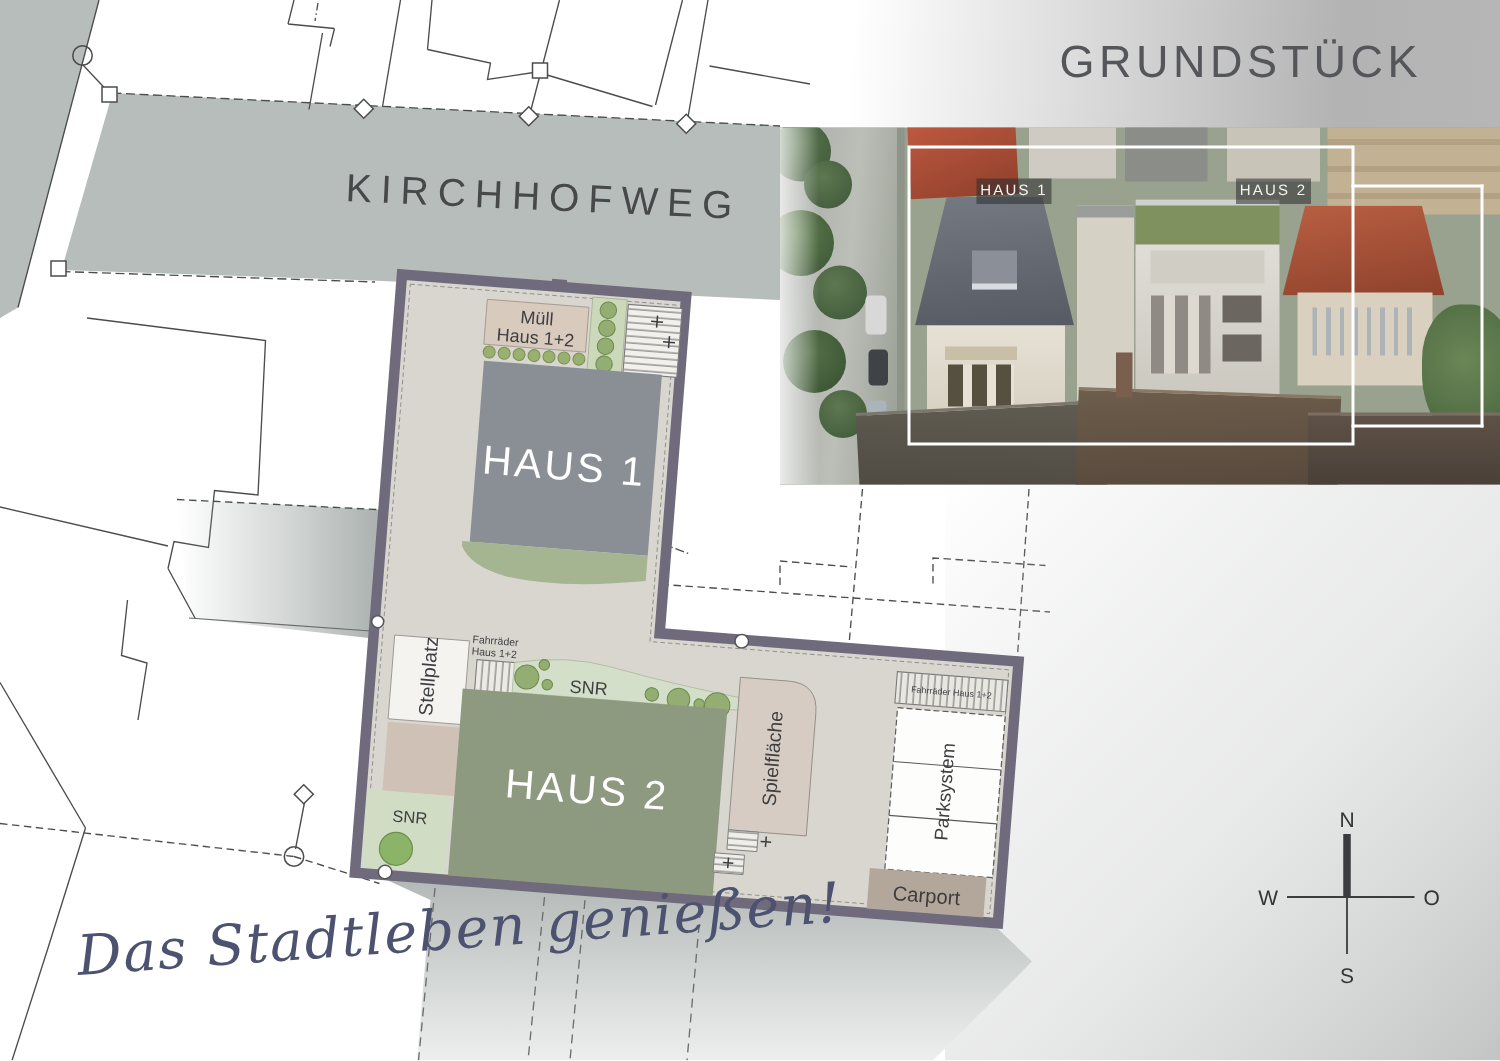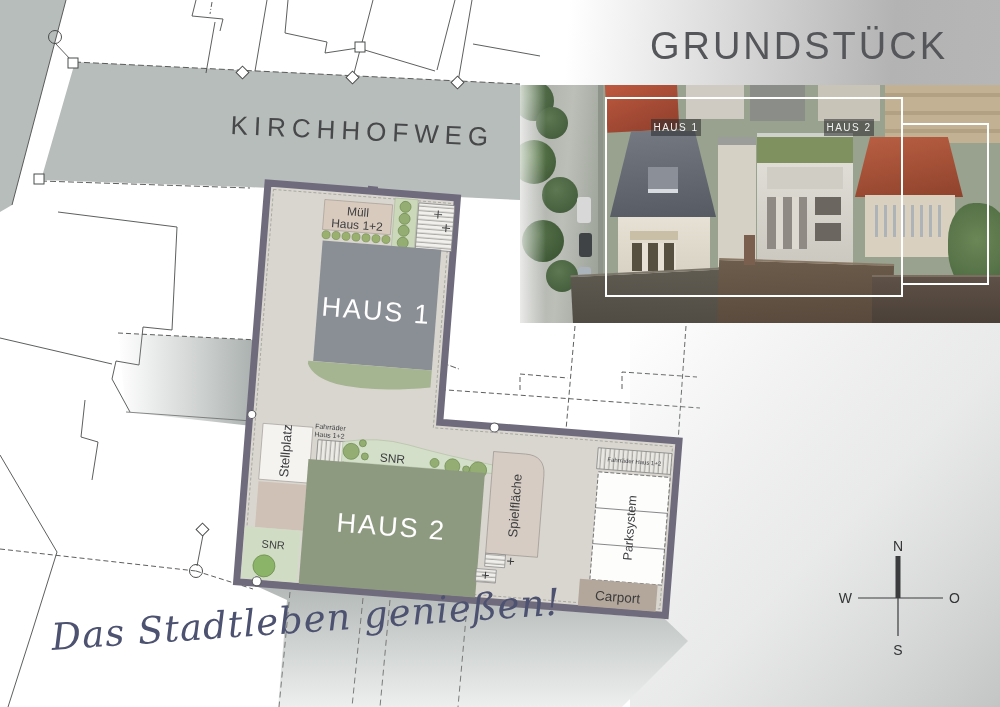--- a/index.html
+++ b/index.html
@@ -3,21 +3,21 @@
 <meta charset="utf-8">
 <style>
   html,body{margin:0;padding:0;background:#ffffff;}
   #canvas{position:relative;width:1000px;height:707px;overflow:hidden;background:#ffffff;
           font-family:"Liberation Sans",sans-serif;}
   svg{position:absolute;left:0;top:0;}
   .abs{position:absolute;}
   
   #title-band{left:400px;top:0;width:600px;height:86px;
     background:linear-gradient(94deg, rgba(255,255,255,0) 0%, rgba(255,255,255,0) 28%, #d2d2d2 60%, #b3b3b3 82%, #b6b6b6 100%);}
-  #page-title{position:absolute;right:52px;top:25px;font-size:38px;letter-spacing:3px;
+  #page-title{position:absolute;right:52px;top:25px;font-size:30px;letter-spacing:3px;
     color:#55565a;font-weight:500;}
   
   #photo{left:520px;top:85px;width:480px;height:238px;overflow:hidden;background:#99a18f;}
   #photo .ph{position:absolute;}
   .frame{border:2px solid #ffffff;}
   .haustag{background:rgba(42,44,46,0.55);color:#f2f2f2;font-size:10px;letter-spacing:1.5px;
     display:flex;align-items:center;justify-content:center;}
   
   #tagline{left:50px;top:616px;width:520px;font-family:"DejaVu Serif",serif;font-style:italic;
     font-size:37px;color:#4d5270;transform:rotate(-4deg);transform-origin:left top;letter-spacing:1px;}

